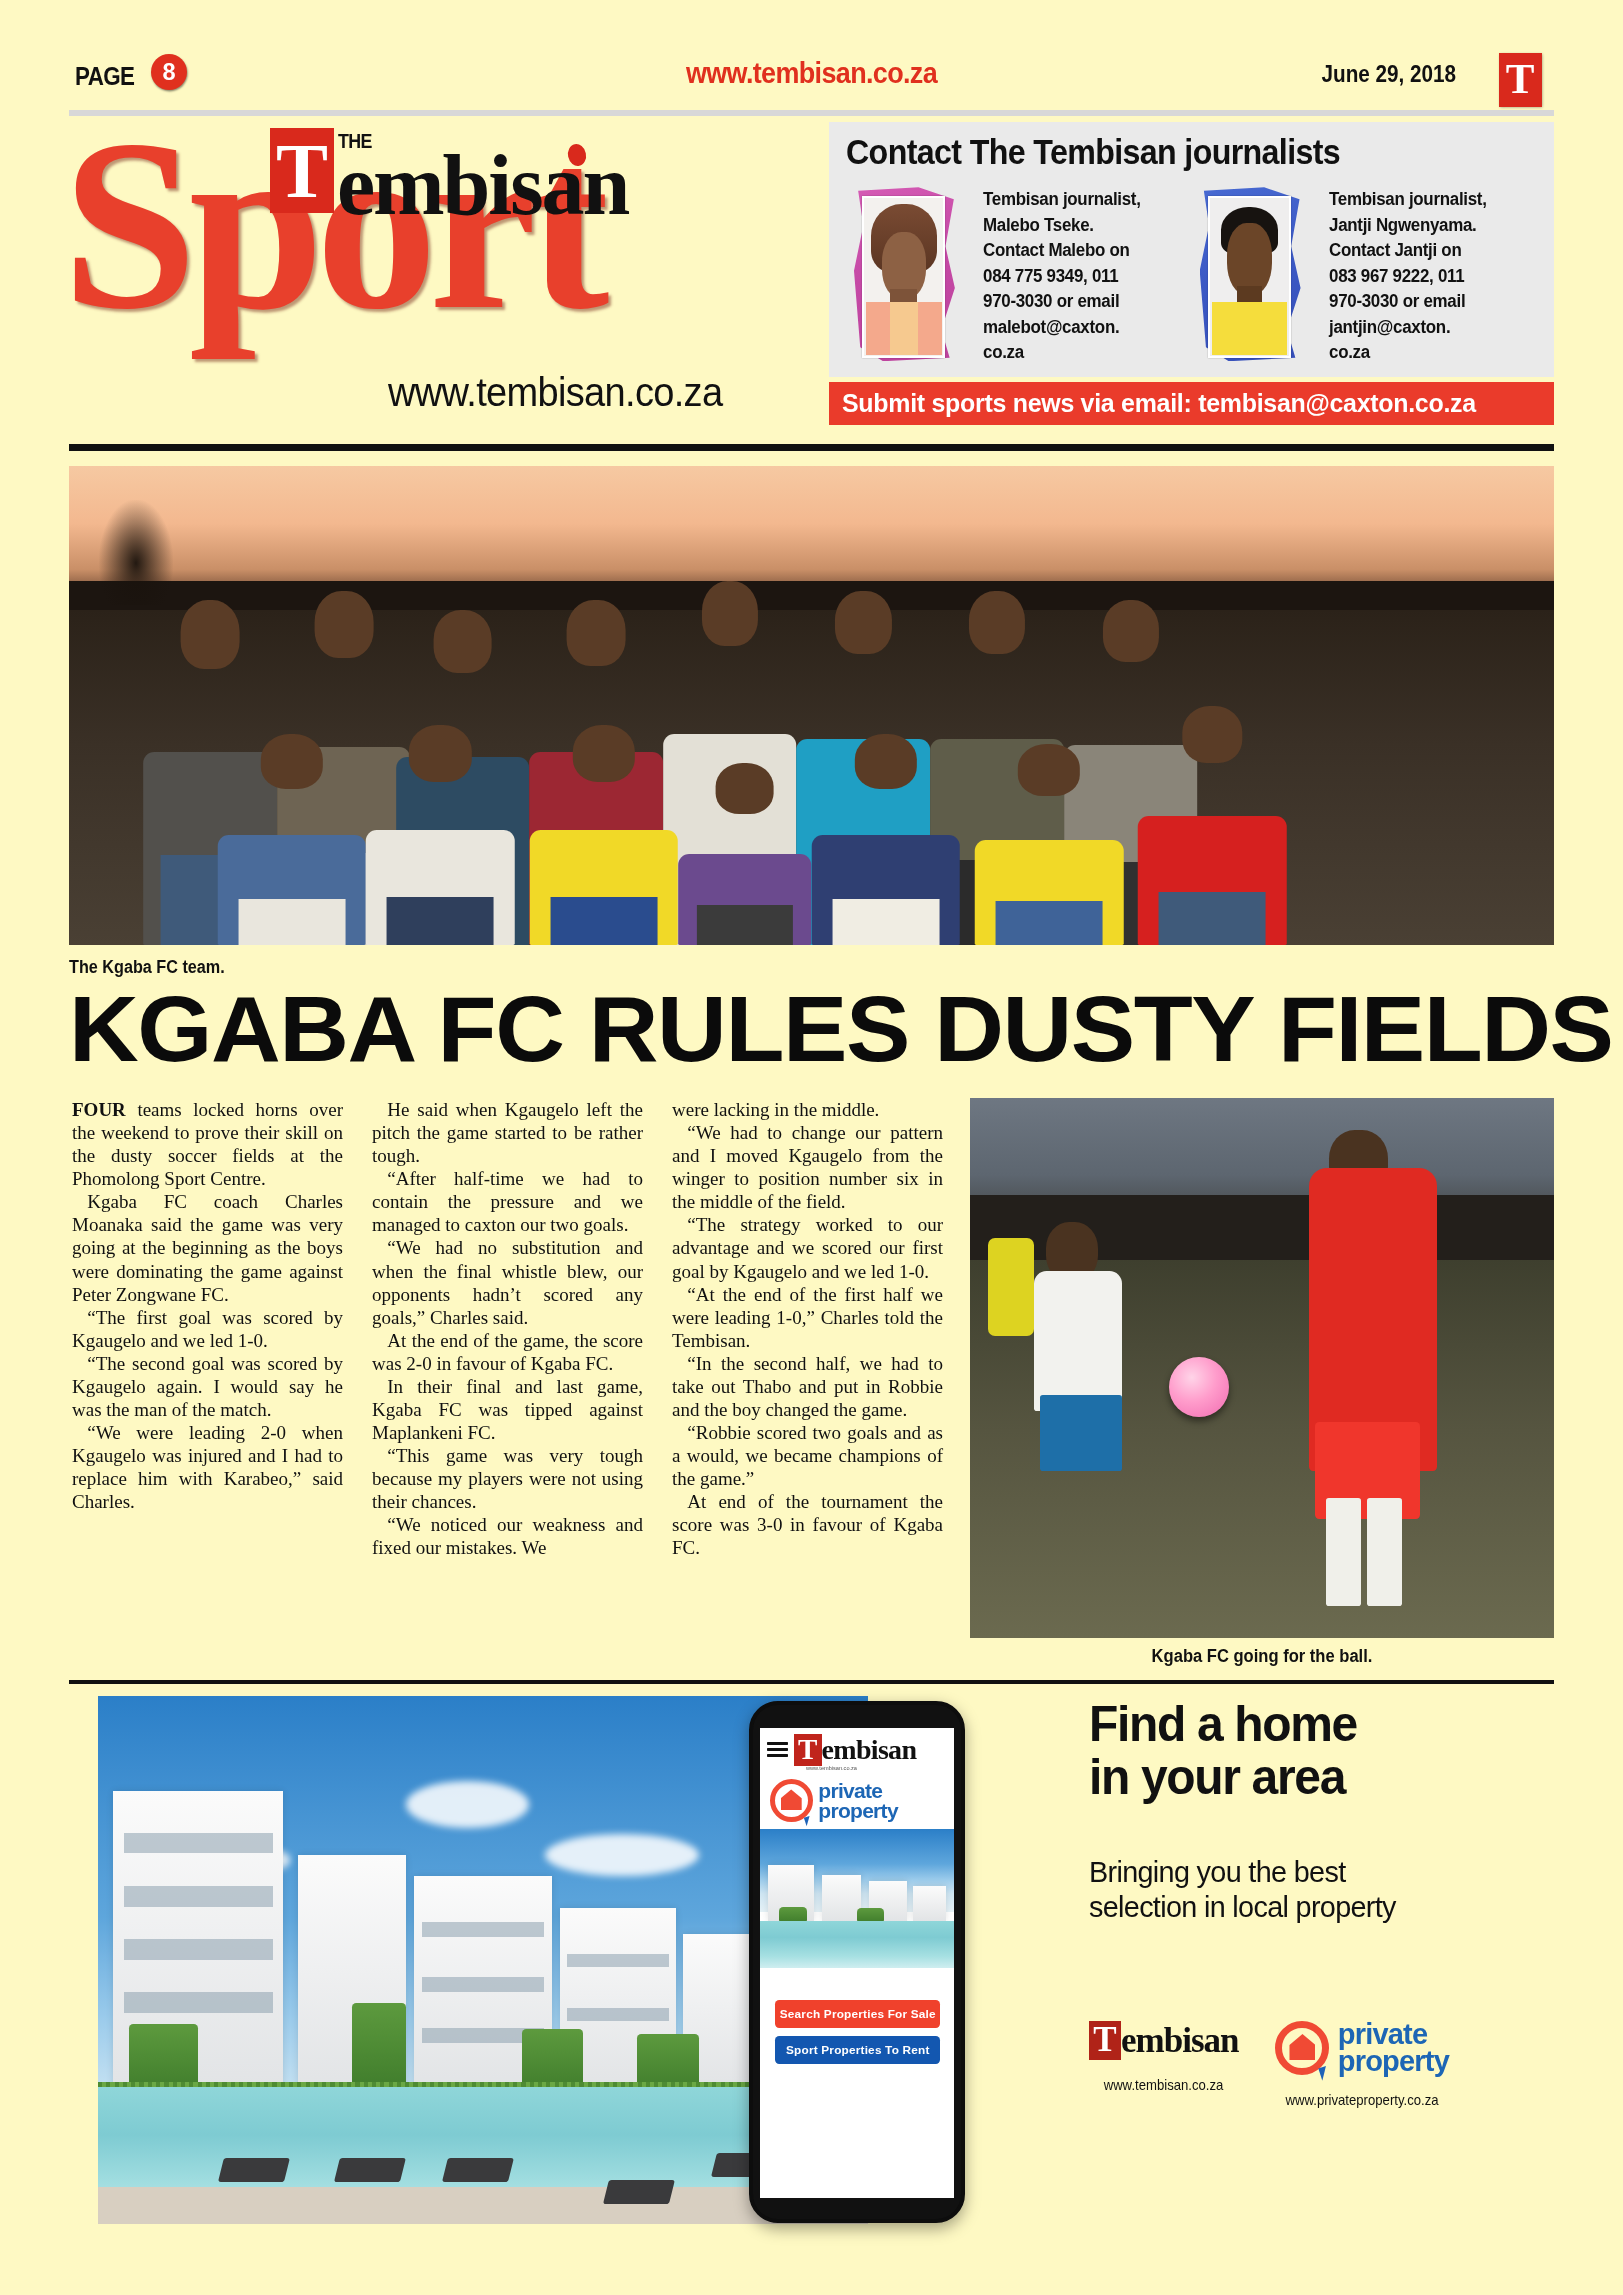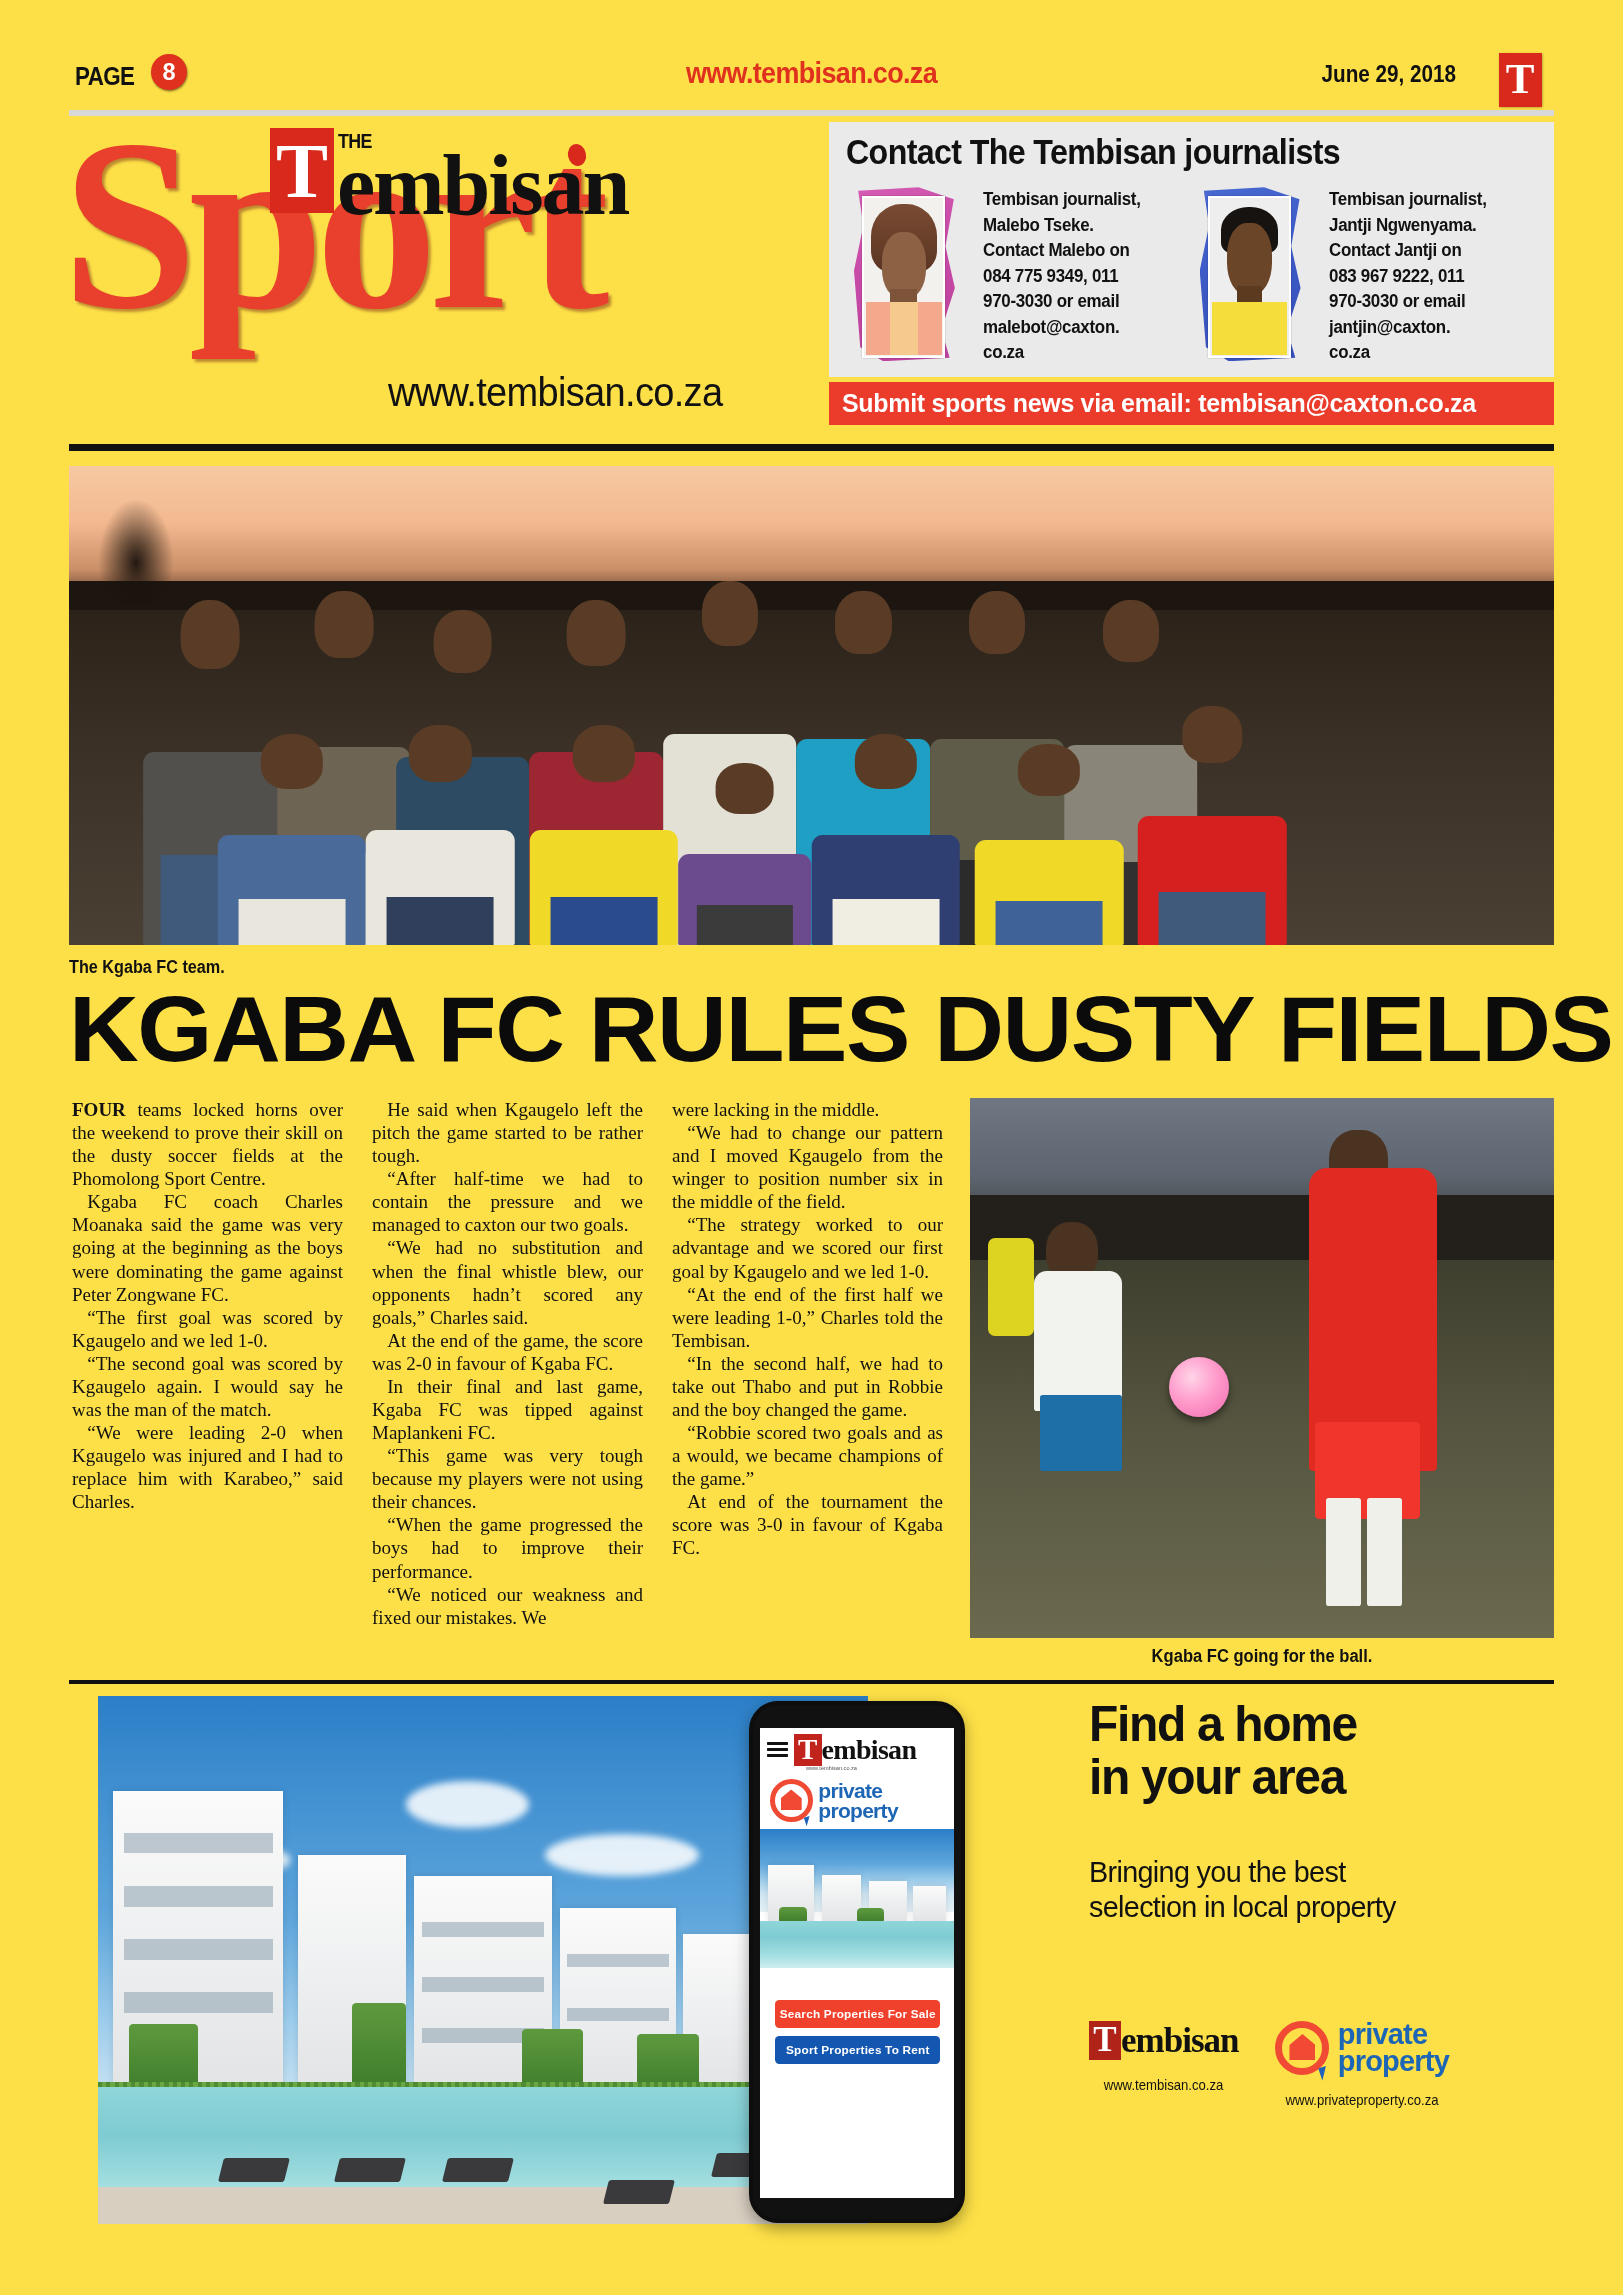--- a/index.html
+++ b/index.html
@@ -1,18 +1,18 @@
 <!DOCTYPE html>
 <html style="font-size:11px"><head>
 <meta charset="utf-8">
 <title>Tembisan Sport - Page 8</title>
 <style>
   html,body{margin:0;padding:0;background:#fff;}
   body{width:1624px;height:2295px;font-family:"Liberation Sans",sans-serif;position:relative;overflow:hidden;}
-  .page{position:absolute;inset:0;background:#fde047;}
+  .page{position:absolute;inset:0;background:#fef9c3;}
 
   
   .topbar{position:absolute;left:69px;top:54px;width:1485px;height:46px;}
   .page-label{position:absolute;left:5.6px;top:7px;font-weight:bold;font-size:26px;letter-spacing:-0.7px;
     font-family:"Liberation Sans",sans-serif;transform:scaleX(.86);transform-origin:left center;color:#111;}
   .page-badge{position:absolute;left:82px;top:0px;width:36px;height:36px;border-radius:50%;
     background:#e0301e;color:#fff;font-weight:bold;font-size:23.6px;display:flex;align-items:center;
     justify-content:center;box-shadow:0.7px 1.4px 2.1px rgba(0,0,0,.45);}
   .top-url{position:absolute;left:0;right:0;top:2.8px;text-align:center;color:#e0301e;font-weight:bold;
     font-size:29px;letter-spacing:-0.7px;transform:scaleX(.93);}
@@ -363,21 +363,20 @@
       <p>“The second goal was scored by Kgaugelo again. I would say he was the man of the match.</p>
       <p>“We were leading 2-0 when Kgaugelo was injured and I had to replace him with Karabeo,” said Charles.</p>
     </div>
     <div class="col c2">
       <p>He said when Kgaugelo left the pitch the game started to be rather tough.</p>
       <p>“After half-time we had to contain the pressure and we managed to caxton our two goals.</p>
       <p>“We had no substitution and when the final whistle blew, our opponents hadn’t scored any goals,” Charles said.</p>
       <p>At the end of the game, the score was 2-0 in favour of Kgaba FC.</p>
       <p>In their final and last game, Kgaba FC was tipped against Maplankeni FC.</p>
       <p>“This game was very tough because my players were not using their chances.</p>
-      <p>“When the game progressed the boys had to improve their performance.</p>
       <p>“We noticed our weakness and fixed our mistakes. We</p>
     </div>
     <div class="col c3">
       <p class="lead">were lacking in the middle.</p>
       <p>“We had to change our pattern and I moved Kgaugelo from the winger to position number six in the middle of the field.</p>
       <p>“The strategy worked to our advantage and we scored our first goal by Kgaugelo and we led 1-0.</p>
       <p>“At the end of the first half we were leading 1-0,” Charles told the Tembisan.</p>
       <p>“In the second half, we had to take out Thabo and put in Robbie and the boy changed the game.</p>
       <p>“Robbie scored two goals and as a would, we became champions of the game.”</p>
       <p>At end of the tournament the score was 3-0 in favour of Kgaba FC.</p>

